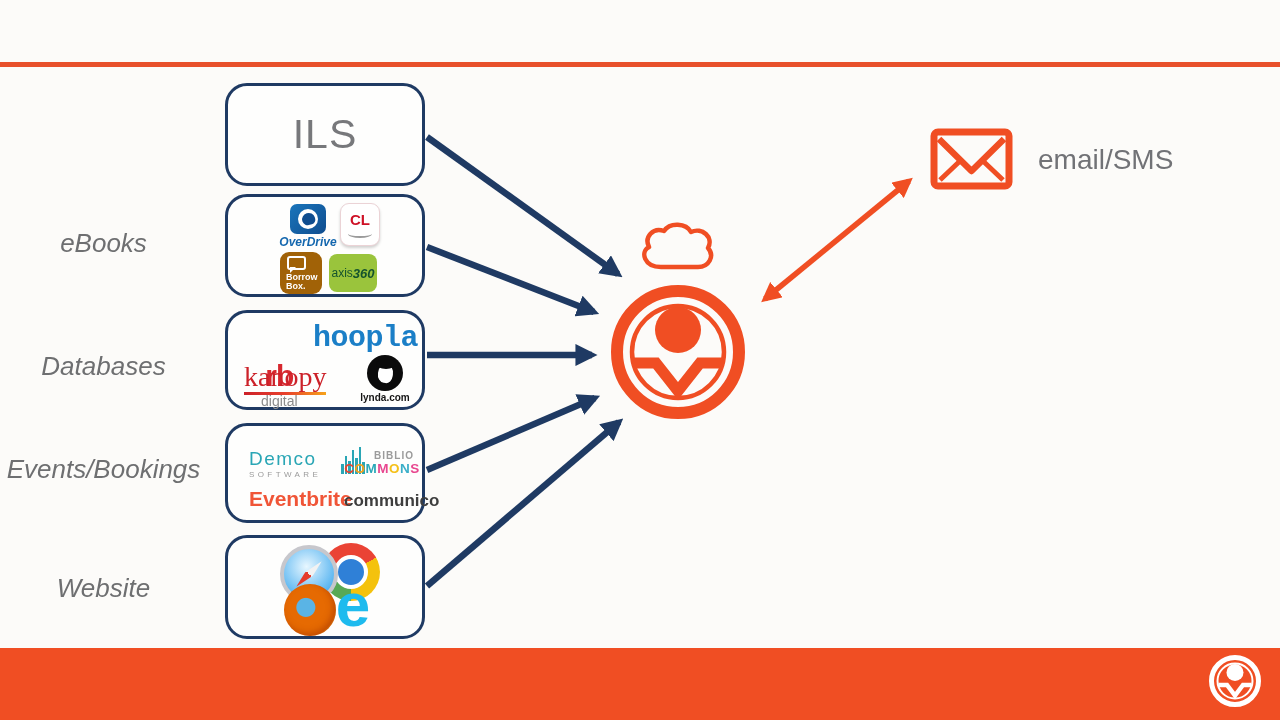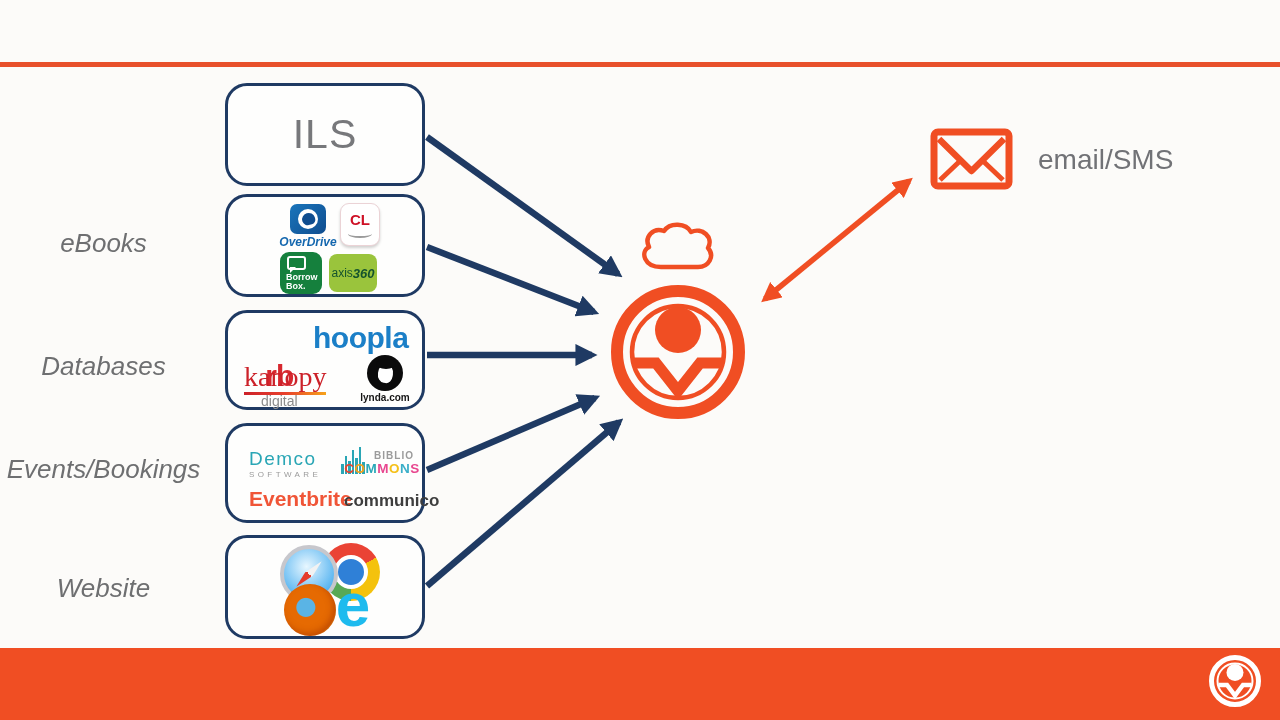--- a/index.html
+++ b/index.html
@@ -41,35 +41,35 @@
     display:flex;align-items:center;justify-content:center;}
   .od-ring{width:20px;height:20px;background:#fff;border-radius:50%;position:relative;}
   .od-ring::after{content:"";position:absolute;left:4px;top:4px;width:13px;height:12px;
     background:#0F4D8F;border-radius:60% 60% 45% 55%;transform:rotate(-18deg);}
   .od-text{font-size:12px;font-weight:bold;font-style:italic;color:#1467AE;margin-top:1px;}
   .cl-tile{position:absolute;left:112px;top:6px;width:38px;height:41px;background:#fff;
     border:1px solid #EBD3D6;border-radius:9px;box-shadow:0 2px 3px rgba(0,0,0,0.18);
     display:flex;flex-direction:column;align-items:center;justify-content:center;gap:2px;}
   .cl-text{color:#CE1126;font-weight:bold;font-size:15px;}
   .cl-book{width:24px;height:6px;border-bottom:2px solid #9B9B9B;border-radius:0 0 100% 100%;}
-  .bb-tile{position:absolute;left:52px;top:55px;width:42px;height:42px;background:#15803d;
+  .bb-tile{position:absolute;left:52px;top:55px;width:42px;height:42px;background:#a16207;
     border-radius:9px;box-sizing:border-box;padding:4px 0 0 6px;}
   .bb-bubble{width:15px;height:10px;border:2px solid #fff;border-radius:3px;margin-left:1px;position:relative;}
   .bb-bubble::after{content:"";position:absolute;left:1px;bottom:-5px;width:0;height:0;
     border:3px solid transparent;border-top-color:#fff;border-left-color:#fff;}
   .bb-text{color:#fff;font-weight:bold;font-size:9px;line-height:9px;margin-top:3px;}
   .ax-tile{position:absolute;left:101px;top:57px;width:48px;height:38px;background:#9AC43C;
     border-radius:8px;display:flex;align-items:center;justify-content:center;color:#14532d;}
   .ax-word{font-size:12px;}
   .ax-num{font-size:13px;font-weight:bold;font-style:italic;}
   
   .rb-block{position:absolute;left:33px;top:4px;text-align:center;}
   .rb-main{font-size:30px;font-weight:bold;color:#D7282F;line-height:34px;letter-spacing:-1px;margin-top:42px;}
   .rb-sub{font-size:14px;color:#8C8C8C;margin-top:0px;}
-  .hoopla{position:absolute;left:85px;top:8px;font-size:30px;font-weight:bold;color:#1B7FC7;letter-spacing:-0.5px;}
+  .hoopla{position:absolute;left:85px;top:8px;font-size:30px;font-weight:bold;color:#1B7FC7;letter-spacing:-0.5px;font-family:Liberation Mono, monospace;}
   .kanopy-block{position:absolute;left:16px;top:49px;}
   .kanopy-text{font-family:"Liberation Serif",serif;font-size:28px;color:#CC2129;line-height:29px;}
   .kanopy-bar{height:3px;background:linear-gradient(to right,#CC2129,#E8402C,#F6A21A);margin-top:1px;}
   .lynda-block{position:absolute;left:127px;top:42px;width:60px;text-align:center;}
   .lynda-circle{width:36px;height:36px;border-radius:50%;background:#0B0B0B;margin:0 auto;position:relative;overflow:hidden;}
   .lynda-circle::after{content:"";position:absolute;left:11px;top:9px;width:15px;height:19px;
     background:#fff;border-radius:50% 50% 42% 46%;transform:rotate(8deg);}
   .lynda-circle::before{content:"";position:absolute;left:9px;top:4px;width:20px;height:10px;
     background:#0B0B0B;border-radius:50%;z-index:2;}
   .lynda-text{font-size:10px;font-weight:bold;color:#151515;margin-top:1px;}

